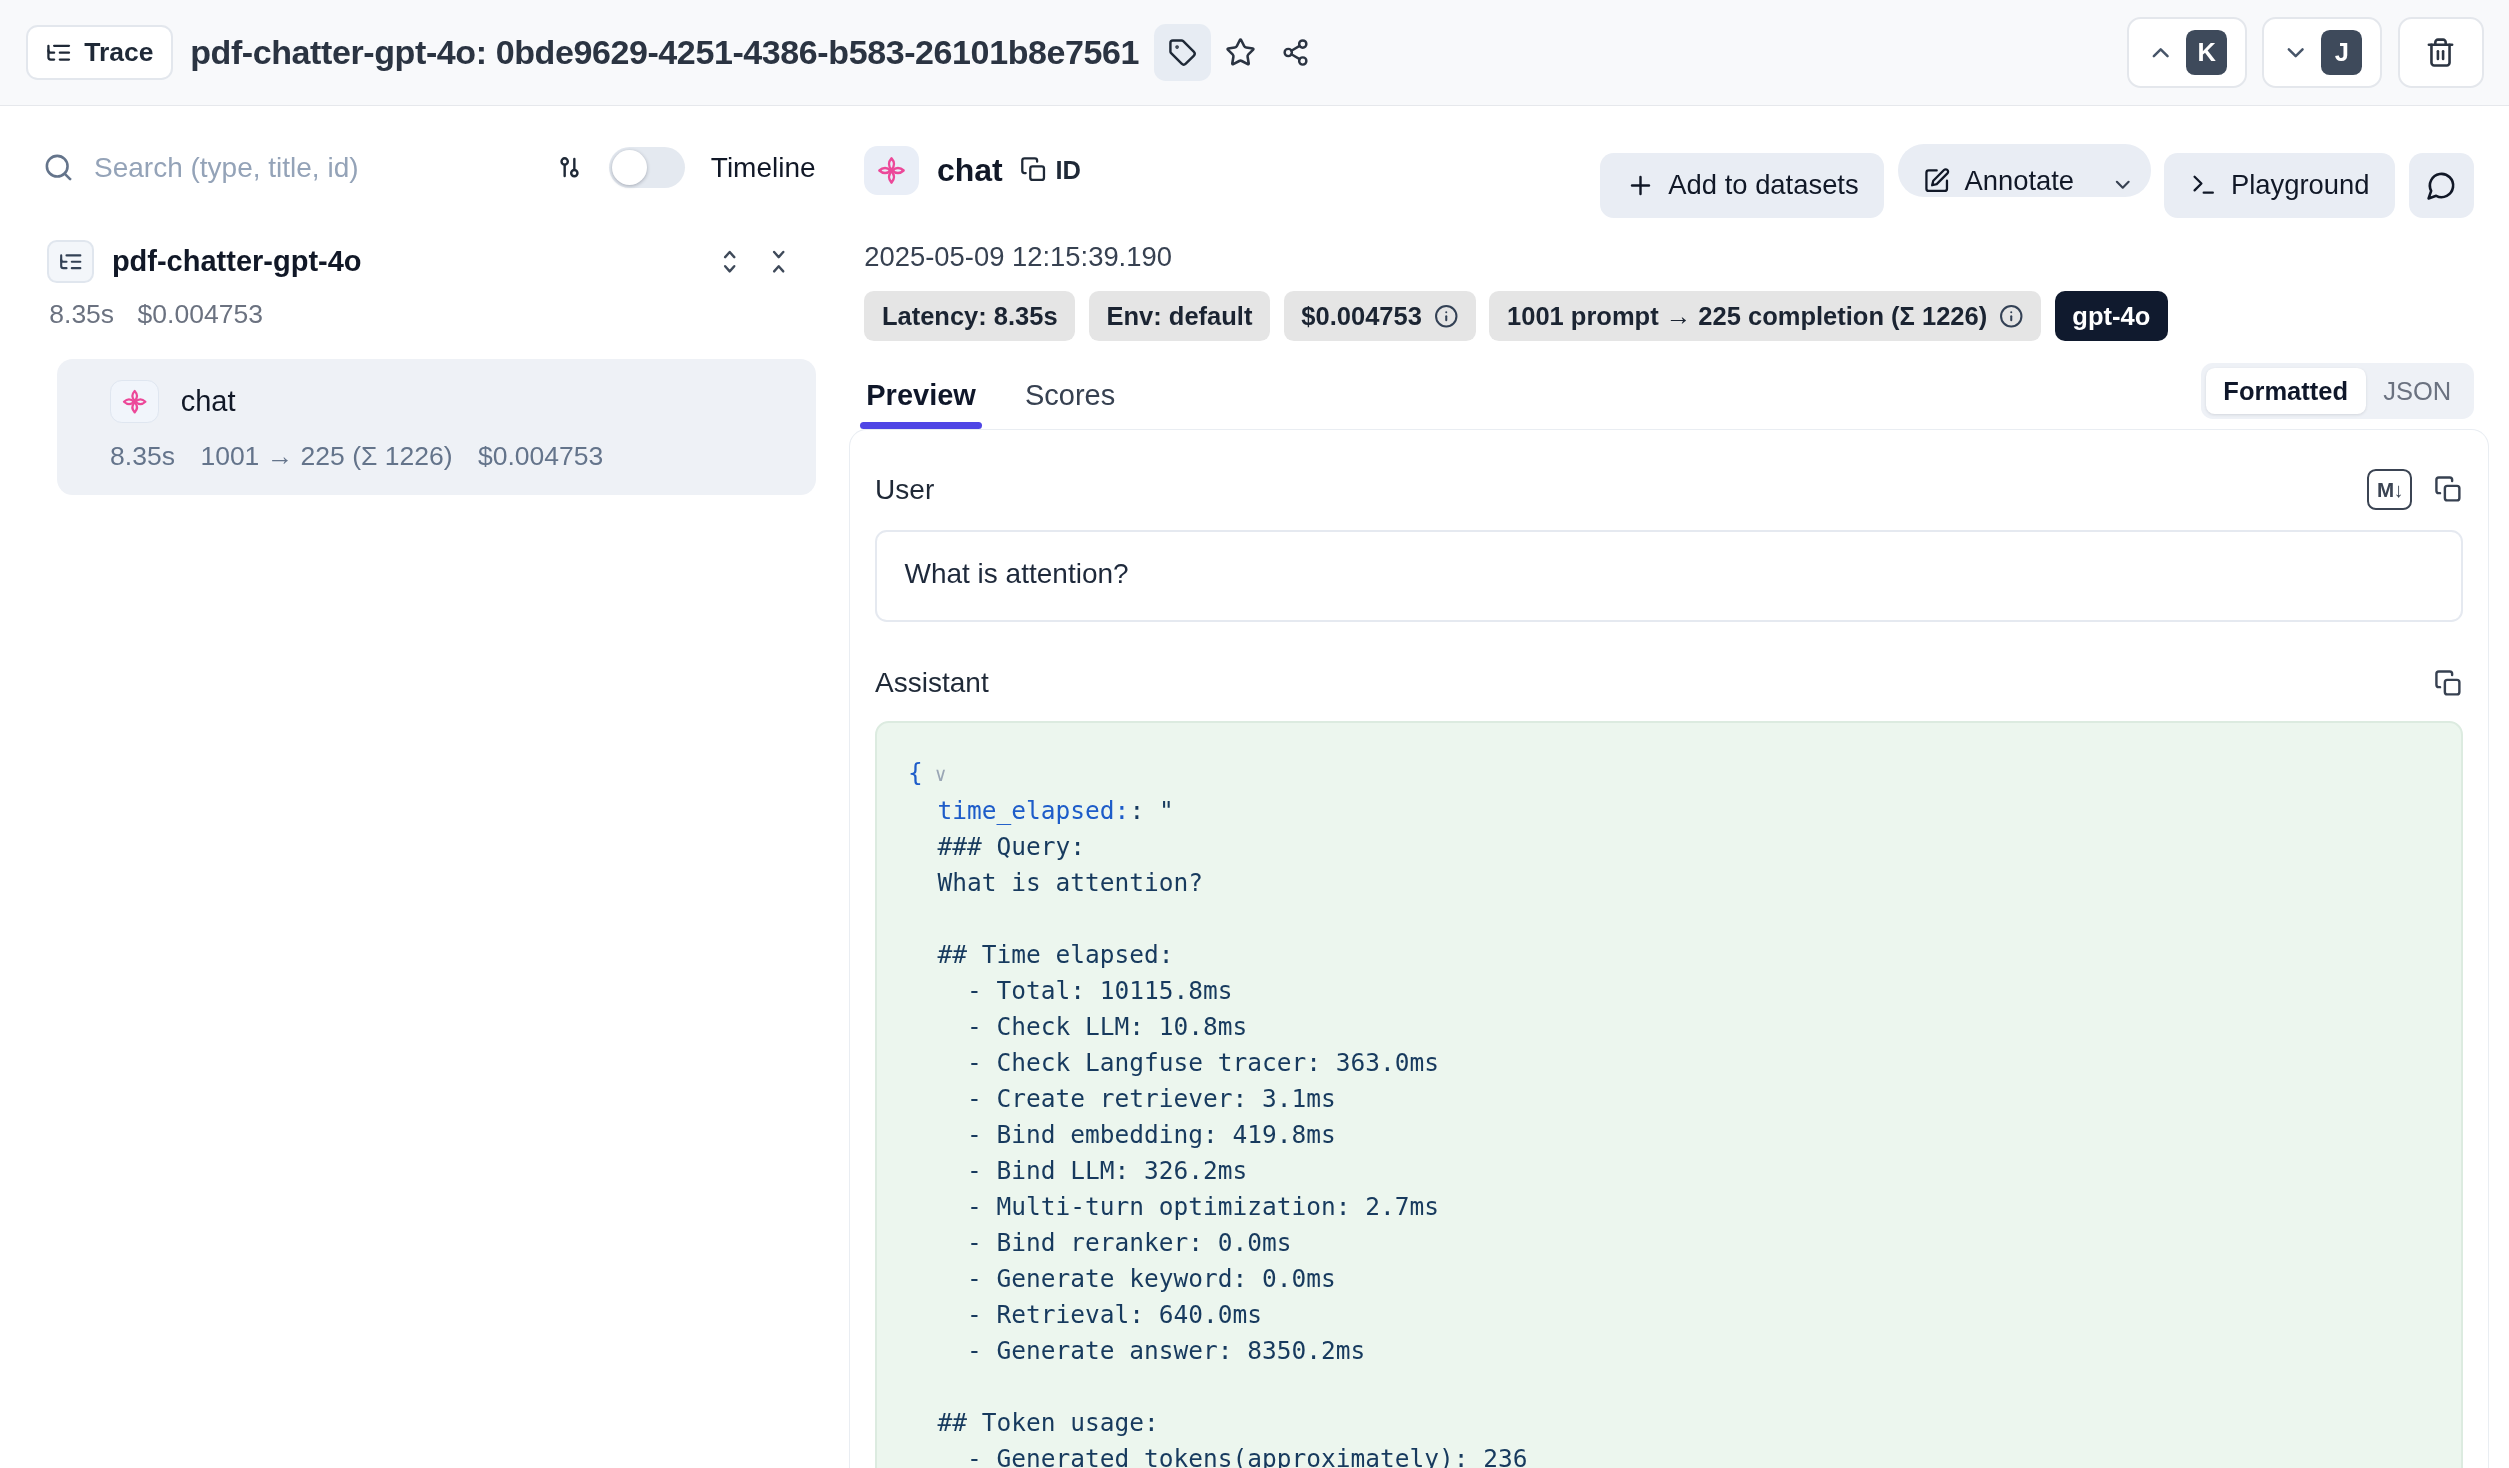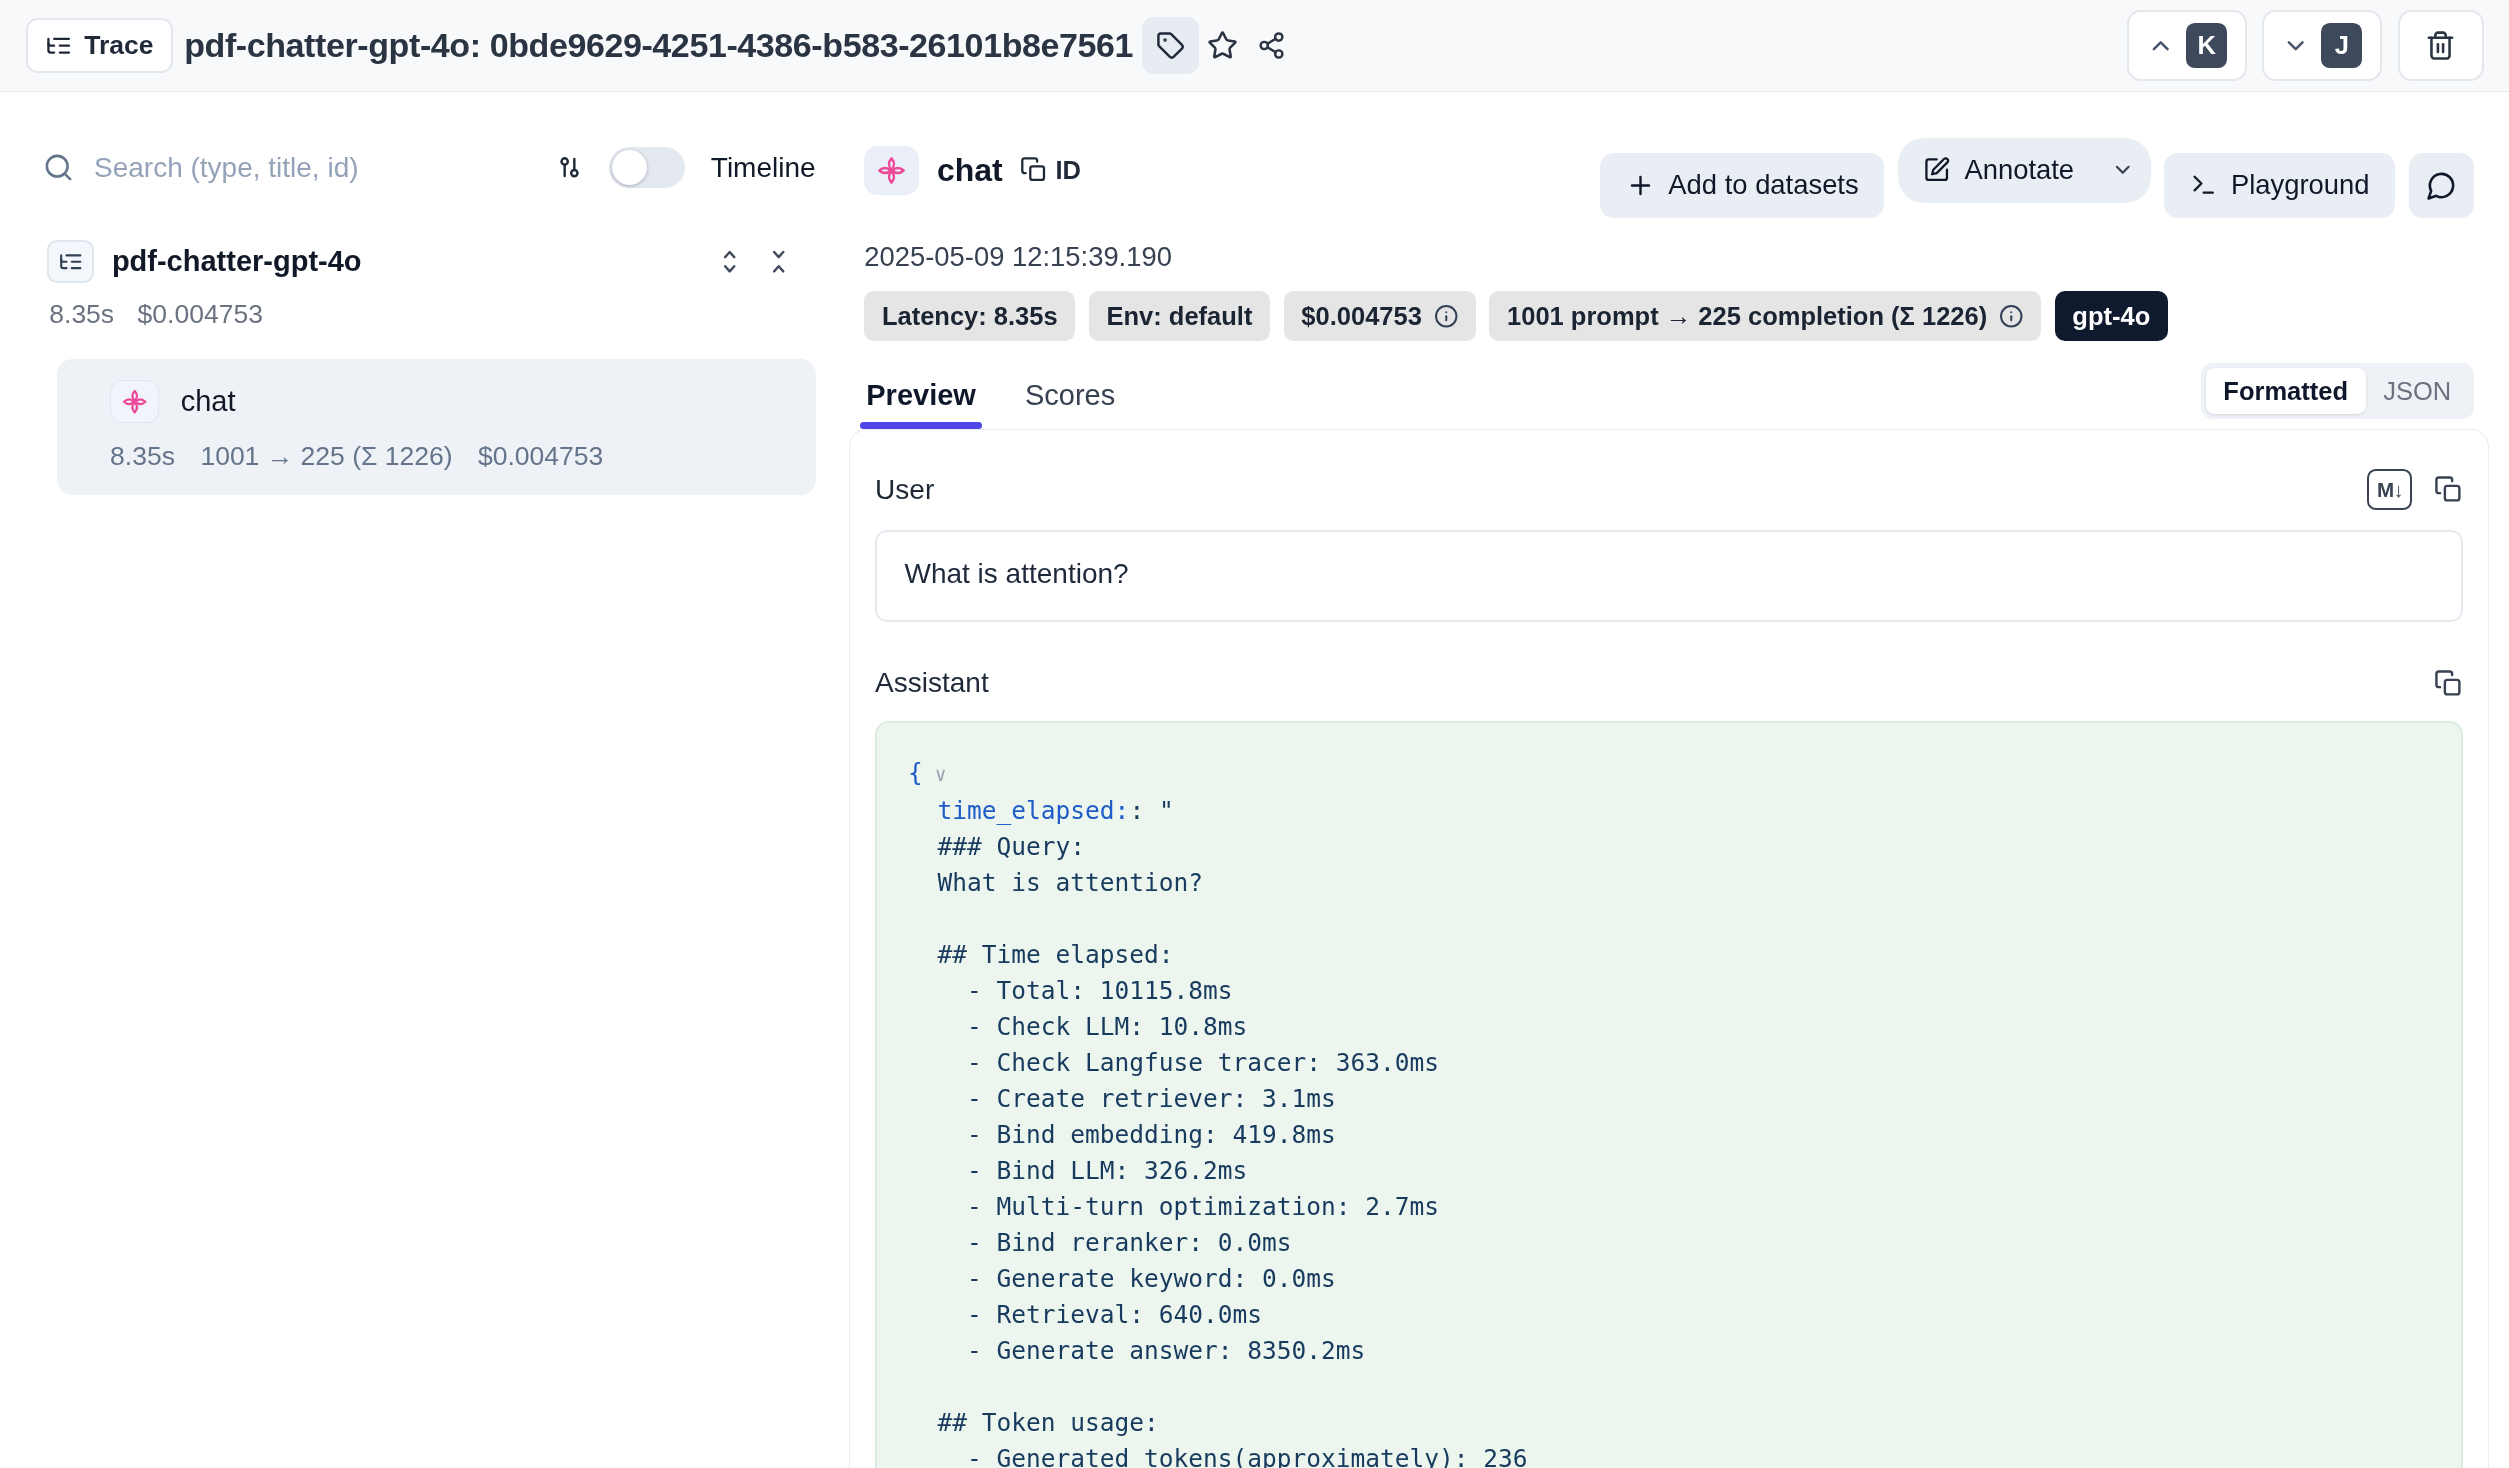--- a/index.html
+++ b/index.html
@@ -7,23 +7,23 @@
   body {
     font-family:"Liberation Sans", sans-serif;
     background:#ffffff; color:#0f172a;
     position:relative; overflow:hidden;
     -webkit-font-smoothing:antialiased;
   }
   svg { display:block; }
 
   
   .topbar {
-    position:absolute; top:0; left:0; right:0; height:92px;
+    position:absolute; top:0; left:0; right:0; height:106px;
     background:#f8f9fb; border-bottom:1px solid #e6e8ec;
-    display:flex; align-items:center; padding:0 25.5px; gap:9px;
+    display:flex; align-items:center; padding:0 25.5px; gap:15px;
   }
   .trace-badge {
     display:inline-flex; align-items:center; gap:11.8px;
     background:#ffffff; border:2px solid #e3e7ed; border-radius:11.8px;
     padding:9.8px 17.6px; font-size:26.5px; font-weight:700; color:#1f2937;
     flex:0 0 auto;
   }
   .page-title {
     font-size:34px; font-weight:700; color:#2b3442; letter-spacing:-0.4px;
     white-space:nowrap; margin-left:2px;text-align:right;
@@ -102,21 +102,21 @@
   .copy-id-btn {
     display:flex; align-items:center; gap:7.8px; border:none; background:transparent; cursor:pointer;
     font-family:"Liberation Sans", sans-serif; font-size:25.5px; font-weight:600; color:#1f2937;
   }
   .obs-actions { margin-left:auto; display:flex; align-items:center; gap:13.7px; }
   .btn {
     background:#e9edf4; border:none; border-radius:13.7px; height:65px; padding:0 25.5px;
     display:flex; align-items:center; gap:13.7px; cursor:pointer;
     font-family:"Liberation Sans", sans-serif; font-size:27.4px; font-weight:500; color:#111827;margin-top:30px;
   }
-  .split-btn { display:flex; align-items:center; background:#e9edf4; border-radius:26px; height:65px; }
+  .split-btn { display:flex; align-items:flex-end; background:#e9edf4; border-radius:26px; height:53px; }
   .split-main { display:flex; align-items:center; gap:13.7px; padding:0 19.6px 0 25.5px; border:none; background:transparent; cursor:pointer; font-family:"Liberation Sans", sans-serif; font-size:27.4px; font-weight:500; color:#111827; }
   .split-divider { width:2px; background:#d3dae4; }
   .split-caret { width:55px; display:flex; align-items:center; justify-content:center; border:none; background:transparent; cursor:pointer; }
   .btn.icon-only { width:65px; padding:0; justify-content:center; }
 
   .timestamp { margin:23.5px 15.7px 0; font-size:27.4px; font-weight:500; color:#374151; }
 
   .badges { margin:17.6px 15.7px 0; display:flex; align-items:center; gap:13.7px; }
   .badge {
     background:#e5e5e5; border-radius:9.8px; padding:10.8px 17.6px;

